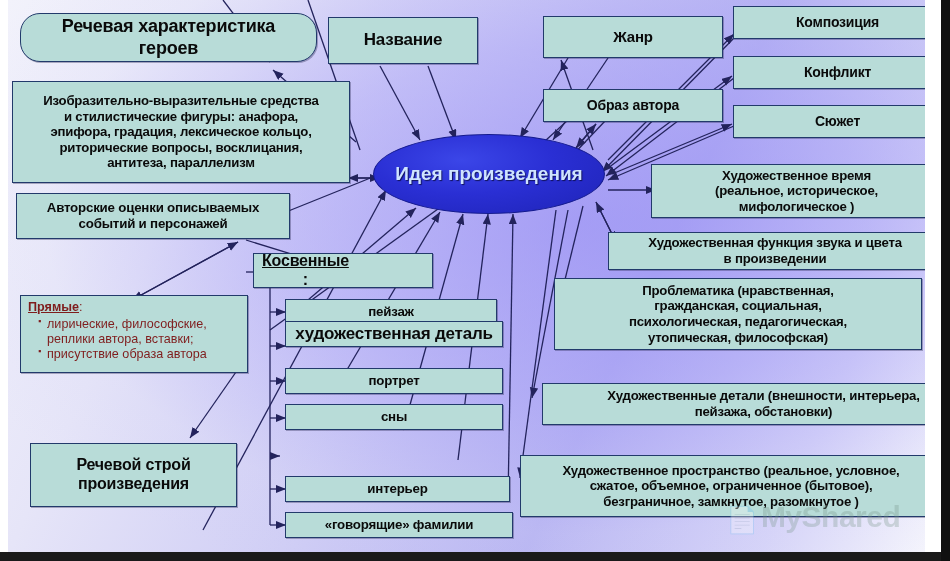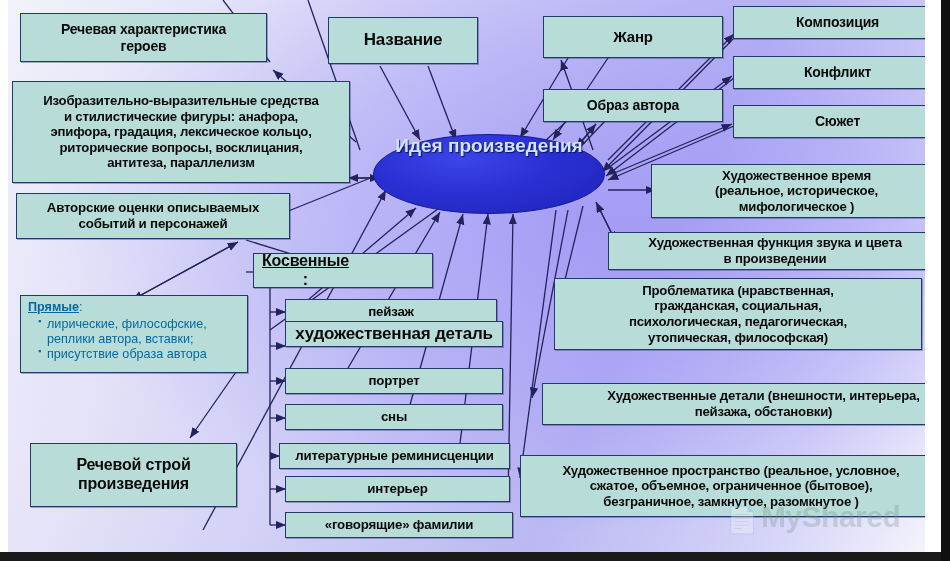--- a/index.html
+++ b/index.html
@@ -42,29 +42,29 @@
     overflow:hidden;
   }
   .box span{display:block;padding:0 4px;}
   .ellipse{
     position:absolute;
     border-radius:50%;
     background:radial-gradient(ellipse at 38% 32%, #3b46e8 0%, #2a2fd4 45%, #1e23b6 100%);
     border:1.5px solid #141a8e;
     color:#cfe4ff;
     font-weight:bold;
-    display:flex;align-items:flex-start;justify-content:center;text-align:center;
+    display:flex;align-items:center;justify-content:center;text-align:center;
     text-shadow:1px 1px 1px rgba(10,10,60,.8);
     line-height:1.18;
     z-index:4;
   }
   .listbox{
     position:absolute;box-sizing:border-box;
     background:#b8dcd8;border:1.3px solid #223a6b;
-    color:#0369a1;text-align:left;line-height:1.2;
+    color:#7f1d1d;text-align:left;line-height:1.2;
     box-shadow:1px 1px 0 rgba(40,40,80,.35);
     overflow:hidden;
   }
   .listbox .hd{font-weight:bold;text-decoration:underline;}
   .listbox ul{margin:2px 0 0 0;padding:0 0 0 10px;list-style:none;}
   .listbox li{position:relative;padding-left:9px;margin-bottom:0px;}
   .listbox li:before{content:"\25AA";position:absolute;left:0;top:-1px;font-size:9px;}
   .underline{text-decoration:underline;}
   .watermark{
     position:absolute;left:718px;top:500px;
@@ -156,21 +156,21 @@
         <line x1="262" y1="381" x2="278" y2="381" marker-end="url(#ah)"></line>
         <line x1="262" y1="418" x2="278" y2="418" marker-end="url(#ah)"></line>
         <line x1="262" y1="456" x2="272" y2="456" marker-end="url(#ah)"></line>
         <line x1="262" y1="489" x2="278" y2="489" marker-end="url(#ah)"></line>
         <line x1="262" y1="525" x2="278" y2="525" marker-end="url(#ah)"></line>
 
         <line x1="238" y1="272" x2="258" y2="272" marker-end="url(#ah)"></line>
       </g>
     </svg>
 
-    <div class="box" style="left:12px;top:13px;width:247px;height:49px;font-size:14px;">
+    <div class="box" style="left:12px;top:13px;width:297px;height:49px;font-size:18px;border-radius:20px;">
       <span>
         <span>Речевая характеристика</span>
         <span>героев</span>
       </span>
     </div>
 
     <div class="box" style="left:4px;top:81px;width:338px;height:102px;font-size:13.2px;">
       <span>
         <span>Изобразительно-выразительные  средства</span>
         <span>и стилистические фигуры: анафора,</span>
@@ -279,23 +279,20 @@
     </div>
     <div class="box" style="left:277px;top:321px;width:218px;height:26px;font-size:17px;">
       <span>художественная деталь</span>
     </div>
     <div class="box" style="left:277px;top:368px;width:218px;height:26px;font-size:13.3px;">
       <span>портрет</span>
     </div>
     <div class="box" style="left:277px;top:404px;width:218px;height:26px;font-size:13.3px;">
       <span>сны</span>
     </div>
-    <div class="box" style="left:271px;top:443px;width:231px;height:26px;font-size:13.3px;">
-      <span>литературные реминисценции</span>
-    </div>
     <div class="box" style="left:277px;top:476px;width:225px;height:26px;font-size:13.3px;">
       <span>интерьер</span>
     </div>
     <div class="box" style="left:277px;top:512px;width:228px;height:26px;font-size:13.3px;">
       <span>«говорящие» фамилии</span>
     </div>
 
     <div class="ellipse" style="left:365px;top:134px;width:230px;height:78px;font-size:19px;">
       <span>
         <span>Идея</span>

